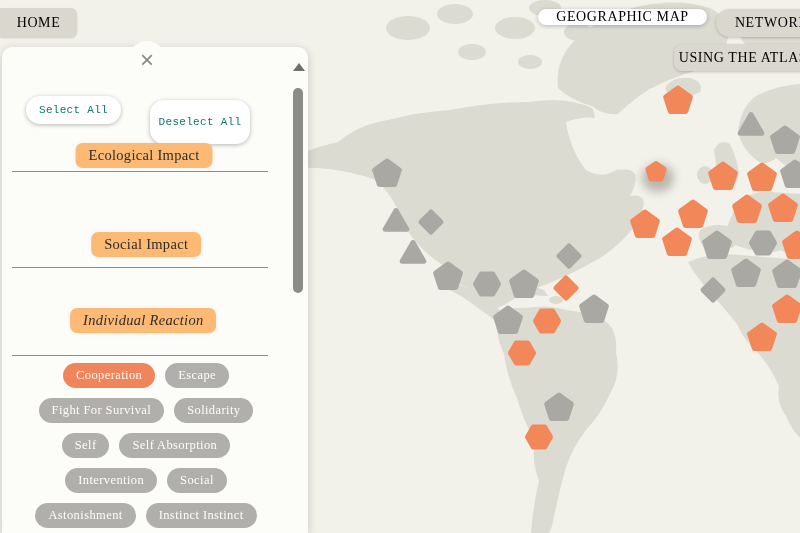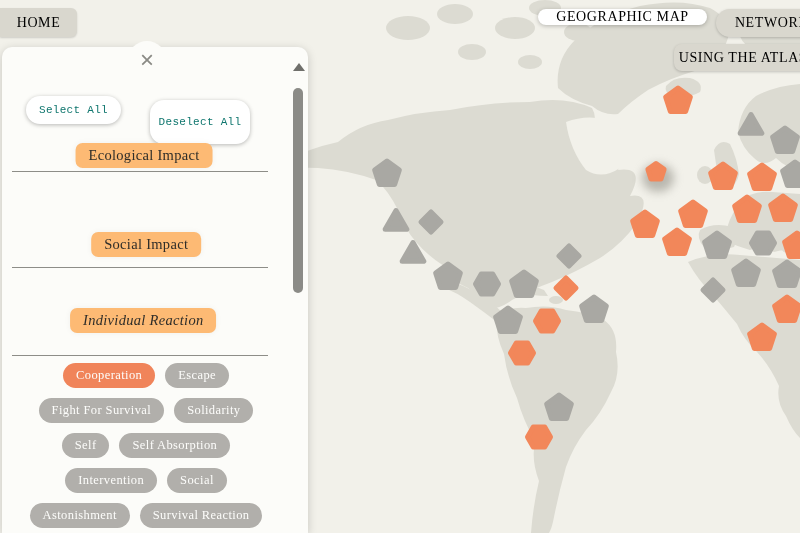--- a/index.html
+++ b/index.html
@@ -160,21 +160,21 @@
     <div class="tags">
         <button class="tag selected">Cooperation</button>
         <button class="tag">Escape</button>
         <button class="tag">Fight For Survival</button>
         <button class="tag">Solidarity</button>
         <button class="tag">Self</button>
         <button class="tag">Self Absorption</button>
         <button class="tag">Intervention</button>
         <button class="tag">Social</button>
         <button class="tag">Astonishment</button>
-        <button class="tag">Survival Reaction</button>
+        <button class="tag">Instinct Instinct</button>
         <button class="tag">Empathy</button>
       </div>
 
     <div class="sb-track">
       <div class="sb-arrow"></div>
       <div class="sb-thumb"></div>
     </div>
   </div>
 
 </div>

